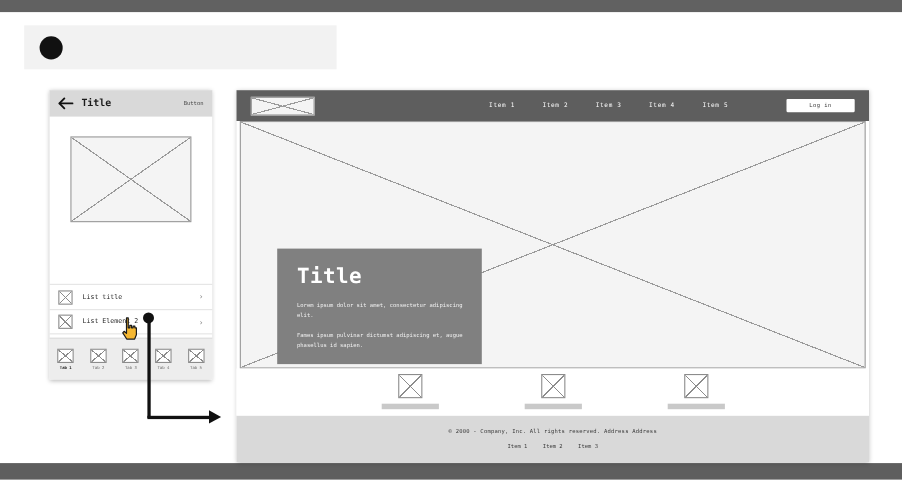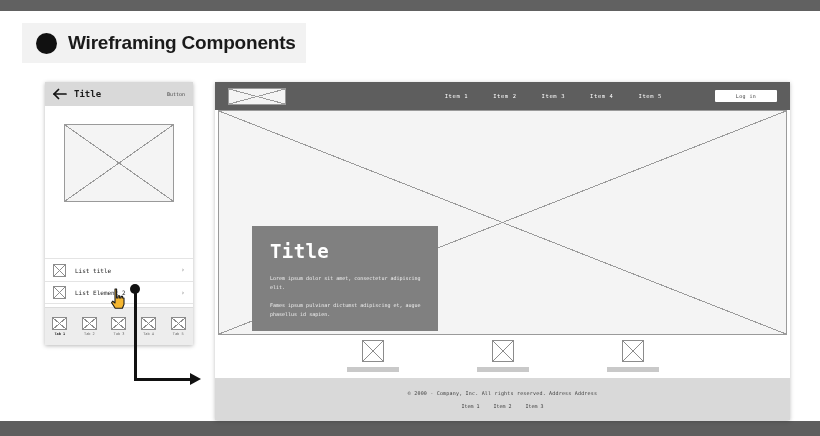--- a/index.html
+++ b/index.html
@@ -149,21 +149,20 @@
   .d-foot-link{font-family:"DejaVu Sans Mono",monospace;font-size:5px;color:#3c3c3c;}
 </style>
 </head>
 <body>
 
 <div class="bar-top"></div>
 <div class="bar-bottom"></div>
 
 <div class="title-banner">
   <div class="title-dot"></div>
-  <div class="title-text">Wireframing Components</div>
 </div>
 
 <div class="mobile">
 
   <div class="m-header">
     <svg class="m-back" viewBox="0 0 14 12">
       <path d="M1 6 H13" stroke="#111" stroke-width="1.7" fill="none" stroke-linecap="round"></path>
       <path d="M5.5 1.5 L1 6 L5.5 10.5" stroke="#111" stroke-width="1.7" fill="none" stroke-linecap="round" stroke-linejoin="round"></path>
     </svg>
     <div class="m-title">Title</div>

